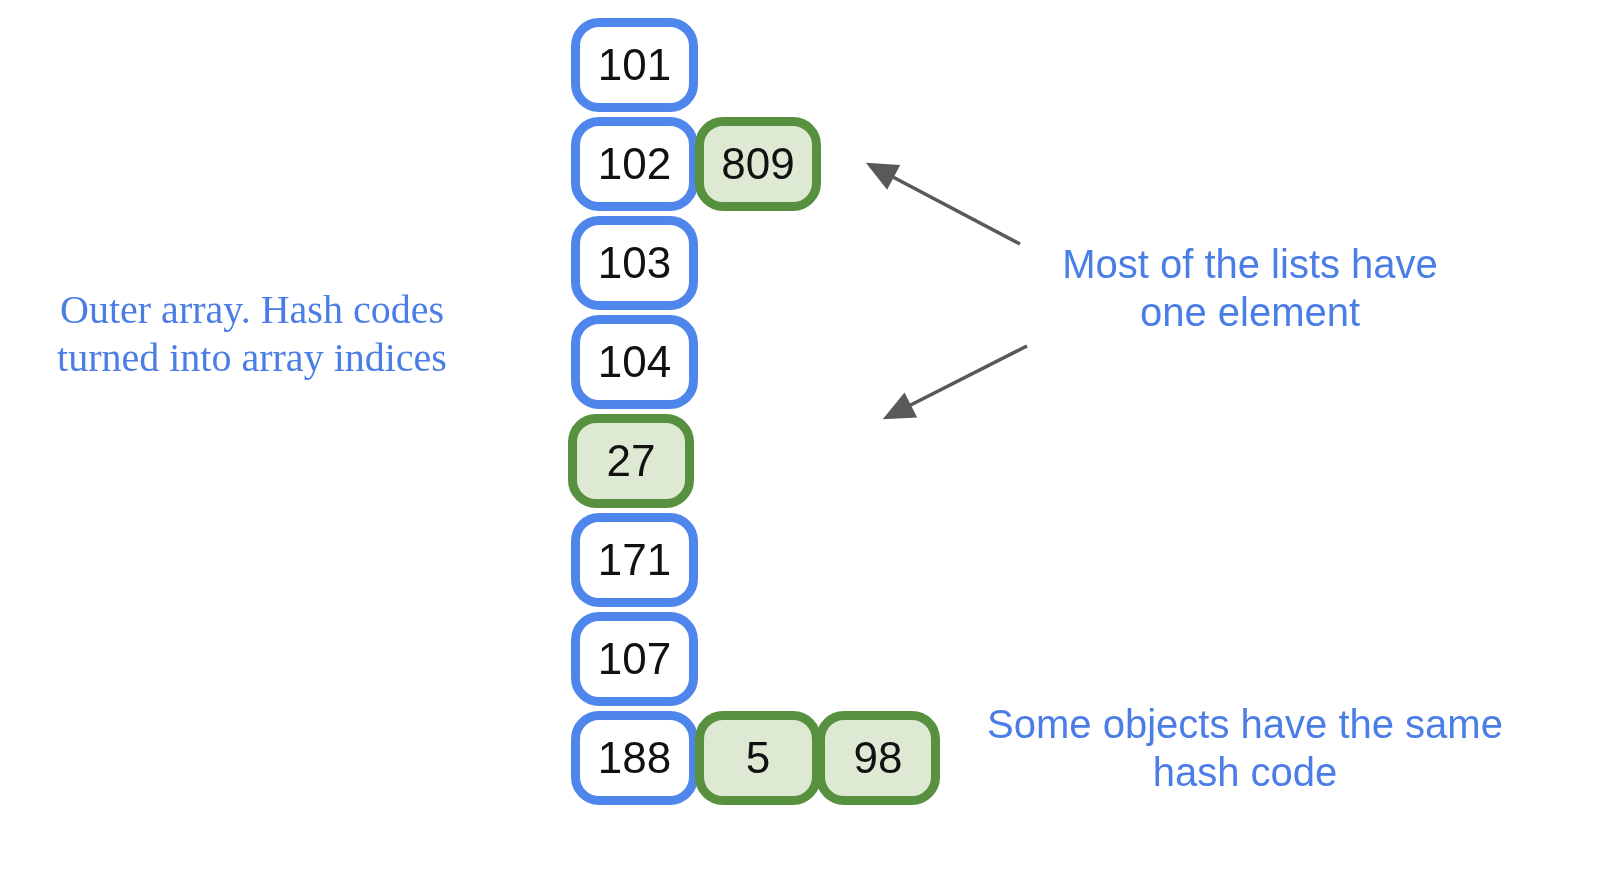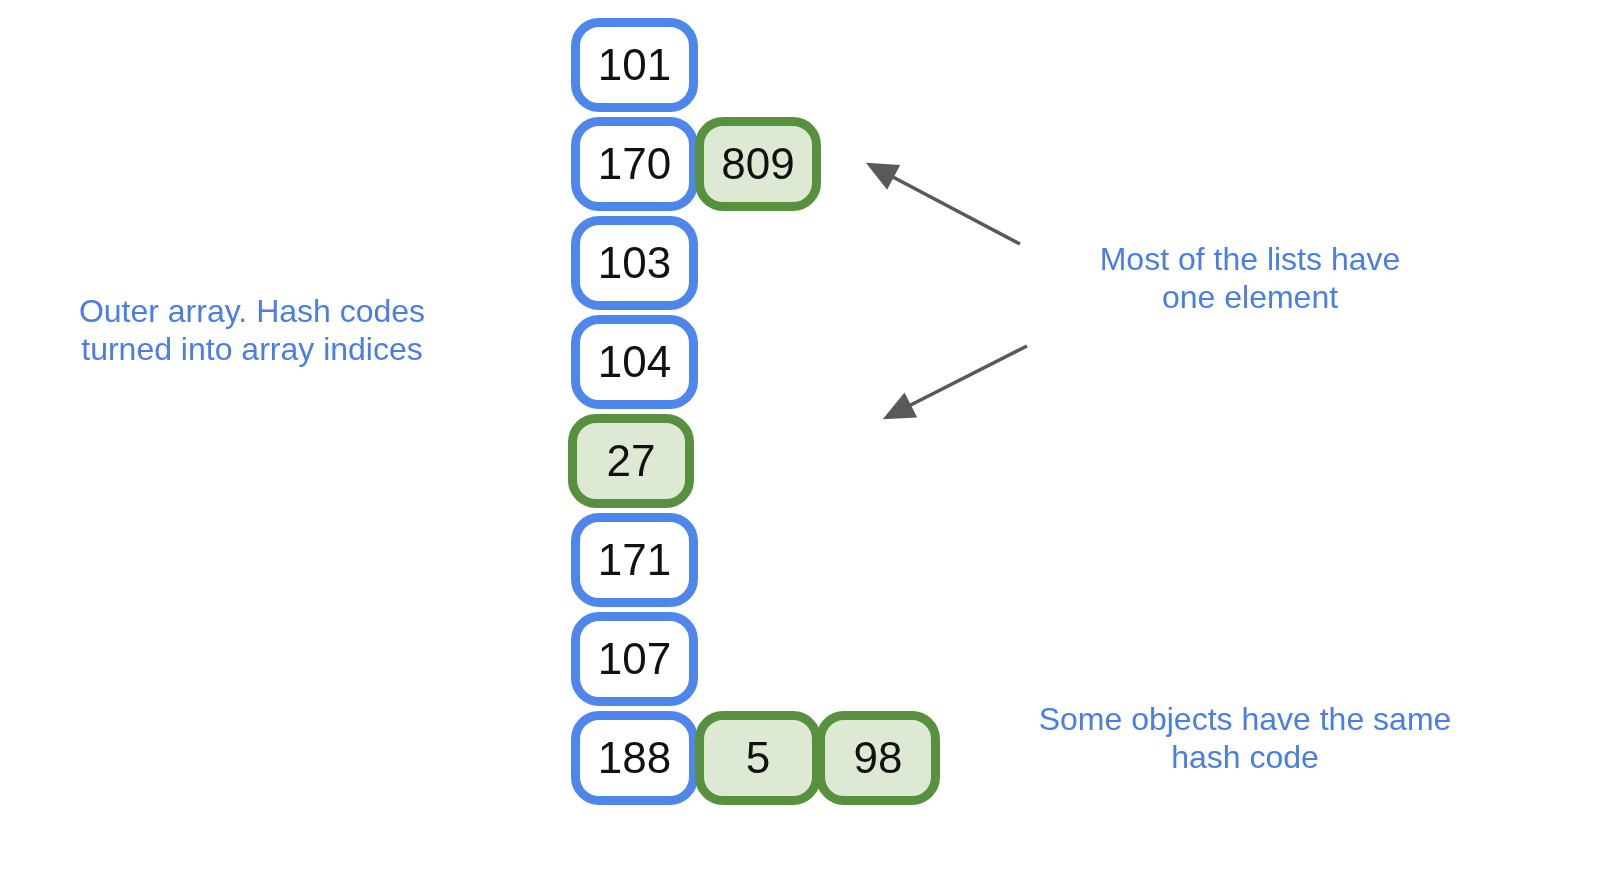--- a/index.html
+++ b/index.html
@@ -38,23 +38,23 @@
   }
   .val{
     width:126px;background:var(--green-fill);
     border:9px solid var(--green-border);
     margin-left:-3px;
   }
   .val + .val{margin-left:-5px;width:124px;}
   
   .note{
     position:absolute;text-align:center;
-    color:var(--blue-text);font-size:32px;line-height:1.2;
+    color:var(--blue-text);font-size:40px;line-height:1.2;
   }
-  .note-left{left:12px;top:292px;width:480px;}
+  .note-left{left:12px;top:286px;width:480px;font-family:Liberation Serif, serif;}
   .note-right{left:1030px;top:240px;width:440px;}
   .note-bottom{left:985px;top:700px;width:520px;}
   
   svg.arrows{position:absolute;left:0;top:0;pointer-events:none;}
   .arrow-line{stroke:var(--arrow);stroke-width:3.5;fill:none;}
   .arrow-head{fill:var(--arrow);}
 </style>
 </head>
 <body>
 
@@ -65,21 +65,21 @@
     <div>turned into array indices</div>
   </div>
 
   <div class="bucket-col">
 
     <div class="row">
       <div class="cell idx">101</div>
     </div>
 
     <div class="row">
-      <div class="cell idx">170</div>
+      <div class="cell idx">102</div>
       <div class="cell val">809</div>
     </div>
 
     <div class="row">
       <div class="cell idx">103</div>
     </div>
 
     <div class="row">
       <div class="cell idx">104</div>
     </div>

